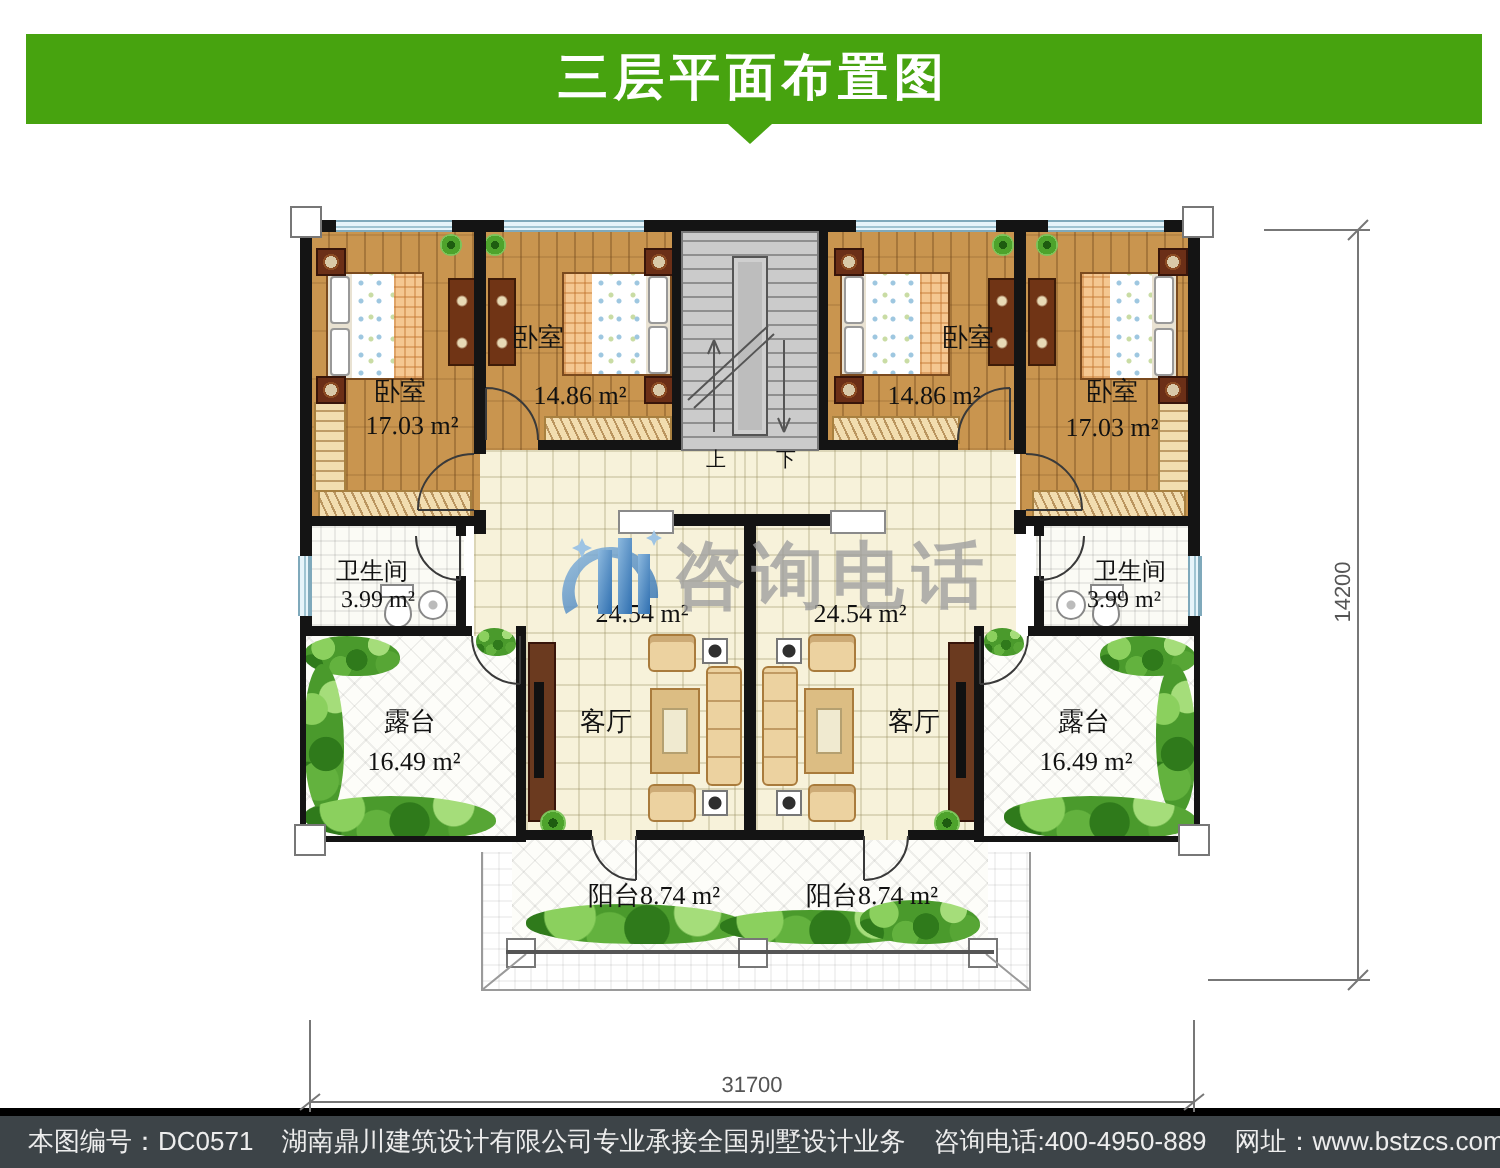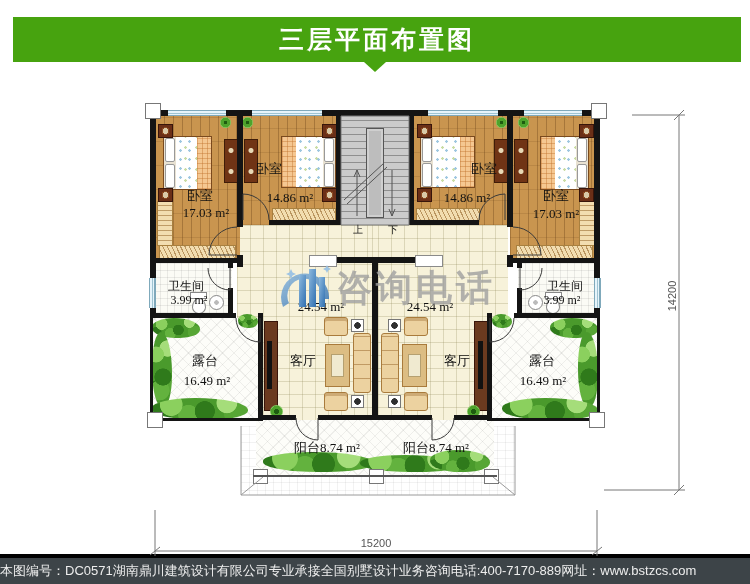--- a/index.html
+++ b/index.html
@@ -92,21 +92,21 @@
   .dim{position:absolute;z-index:45;font-size:11px;color:#555;white-space:nowrap;
       font-family:"Liberation Sans","DejaVu Sans",sans-serif;}
   
   .wm-cn{position:absolute;z-index:50;font-size:36px;font-weight:bold;letter-spacing:4px;
       color:rgba(158,158,158,.78);font-family:"Liberation Sans",sans-serif;}
   .wm-en{position:absolute;z-index:50;font-size:11px;font-weight:bold;letter-spacing:3px;
       color:rgba(95,135,185,.8);font-family:"Liberation Sans",sans-serif;}
   
   .footer-sep{background:#000;z-index:20;}
   .footer{background:#3d4448;color:#ededed;font-size:13px;display:flex;align-items:center;z-index:20;}
-  .footer span{white-space:nowrap;}
+  .footer span{margin-left:14px;white-space:nowrap;}
   svg.lines{z-index:40;}
 </style>
 </head>
 <body>
 
 <div class="page">
 
   <div class="abs banner" style="left:13px;top:17px;width:728px;height:45px">
     <span>三层平面布置图</span>
   </div>
@@ -340,24 +340,24 @@
   <span class="lbl" style="left:457px;top:361px">客厅</span>
   <span class="lbl" style="left:205px;top:361px">露台</span>
   <span class="lbl" style="left:207px;top:381px">16.49 m²</span>
   <span class="lbl" style="left:542px;top:361px">露台</span>
   <span class="lbl" style="left:543px;top:381px">16.49 m²</span>
   <span class="lbl" style="left:327px;top:448px">阳台8.74 m²</span>
   <span class="lbl" style="left:436px;top:448px">阳台8.74 m²</span>
   <span class="lbl xs" style="left:358px;top:230px">上</span>
   <span class="lbl xs" style="left:393px;top:230px">下</span>
 
-  <span class="dim" style="left:376px;top:543px;transform:translate(-50%,-50%)">15200</span>
+  <span class="dim" style="left:376px;top:543px;transform:translate(-50%,-50%)">31700</span>
   <span class="dim" style="left:672px;top:296px;transform:translate(-50%,-50%) rotate(-90deg)">14200</span>
 
   <i class="abs footer-sep" style="left:0;top:554px;width:750px;height:4px"></i>
   <div class="abs footer" style="left:0;top:558px;width:750px;height:26px">
     <span>本图编号：DC0571</span>
     <span>湖南鼎川建筑设计有限公司专业承接全国别墅设计业务</span>
-    <span>咨询电话:400-7170-889</span>
+    <span>咨询电话:400-4950-889</span>
     <span>网址：www.bstzcs.com</span>
   </div>
 
 </div>
 
 </body></html>

